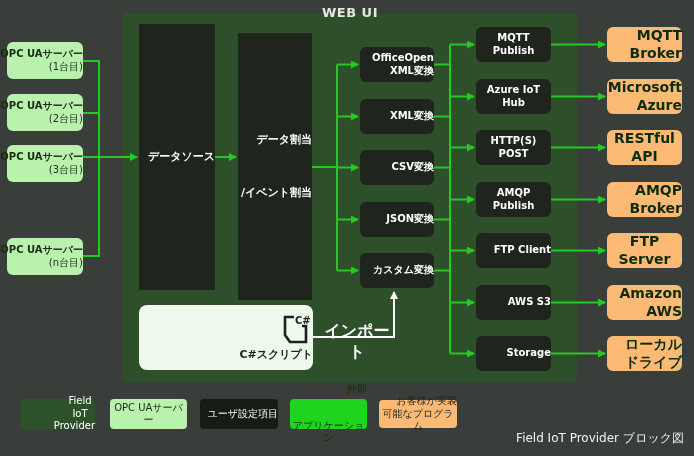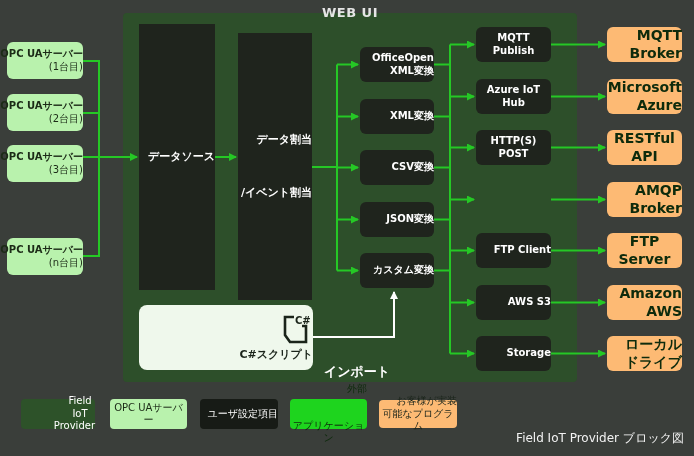--- a/index.html
+++ b/index.html
@@ -29,21 +29,21 @@
   .light .t2{font-weight:normal;}
   .dark{background:#1f241d;color:#ffffff;border-radius:6px;font-size:10px;font-weight:bold;}
   .tall{border-radius:0;font-size:11px;}
   .bright{background:#fdba74;color:#0e2b0c;border-radius:6px;font-size:14px;font-weight:bold;}
   .script{
     background:#eff8ec;color:#1a241a;border-radius:8px;
     font-size:11px;font-weight:bold;gap:4px;
   }
   .import-label{
     position:absolute;left:322px;top:321px;width:70px;text-align:center;
-    color:#ffffff;font-size:13px;font-weight:bold;z-index:2;margin-top:42px;
+    color:#ffffff;font-size:16px;font-weight:bold;z-index:2;
   }
   .legend-row .node{font-size:10px;}
   .lg-provider{background:#2d5229;color:#ffffff;border-radius:4px;font-size:10px;padding-left:44px;}
   .lg-opc{background:#b9f2ad;color:#1c2b17;border-radius:4px;font-size:10px;}
   .lg-user{background:#171b16;color:#ffffff;border-radius:4px;font-size:10px;}
   .lg-ext{background:#1ed41e;color:#0e2b0c;border-radius:4px;font-size:10px;}
   .lg-cust{background:#fdba74;color:#1a241a;border-radius:4px;font-size:10px;}
   .caption{
     position:absolute;right:10px;top:430px;color:#f2f2f2;font-size:12px;z-index:2;
   }
@@ -154,20 +154,23 @@
 
   <div class="node dark" style="left:476px;top:27px;width:75px;height:35px;">
     <span>MQTT Publish</span>
   </div>
   <div class="node dark" style="left:476px;top:79px;width:75px;height:35px;">
     <span>Azure IoT Hub</span>
   </div>
   <div class="node dark" style="left:476px;top:130px;width:75px;height:35px;">
     <span>HTTP(S) POST</span>
   </div>
+  <div class="node dark" style="left:476px;top:182px;width:75px;height:35px;">
+    <span>AMQP Publish</span>
+  </div>
   <div class="node dark" style="left:476px;top:233px;width:75px;height:35px;">
     <span>FTP Client</span>
   </div>
   <div class="node dark" style="left:476px;top:285px;width:75px;height:35px;">
     <span>AWS S3</span>
   </div>
   <div class="node dark" style="left:476px;top:336px;width:75px;height:35px;">
     <span>Storage</span>
   </div>
 

